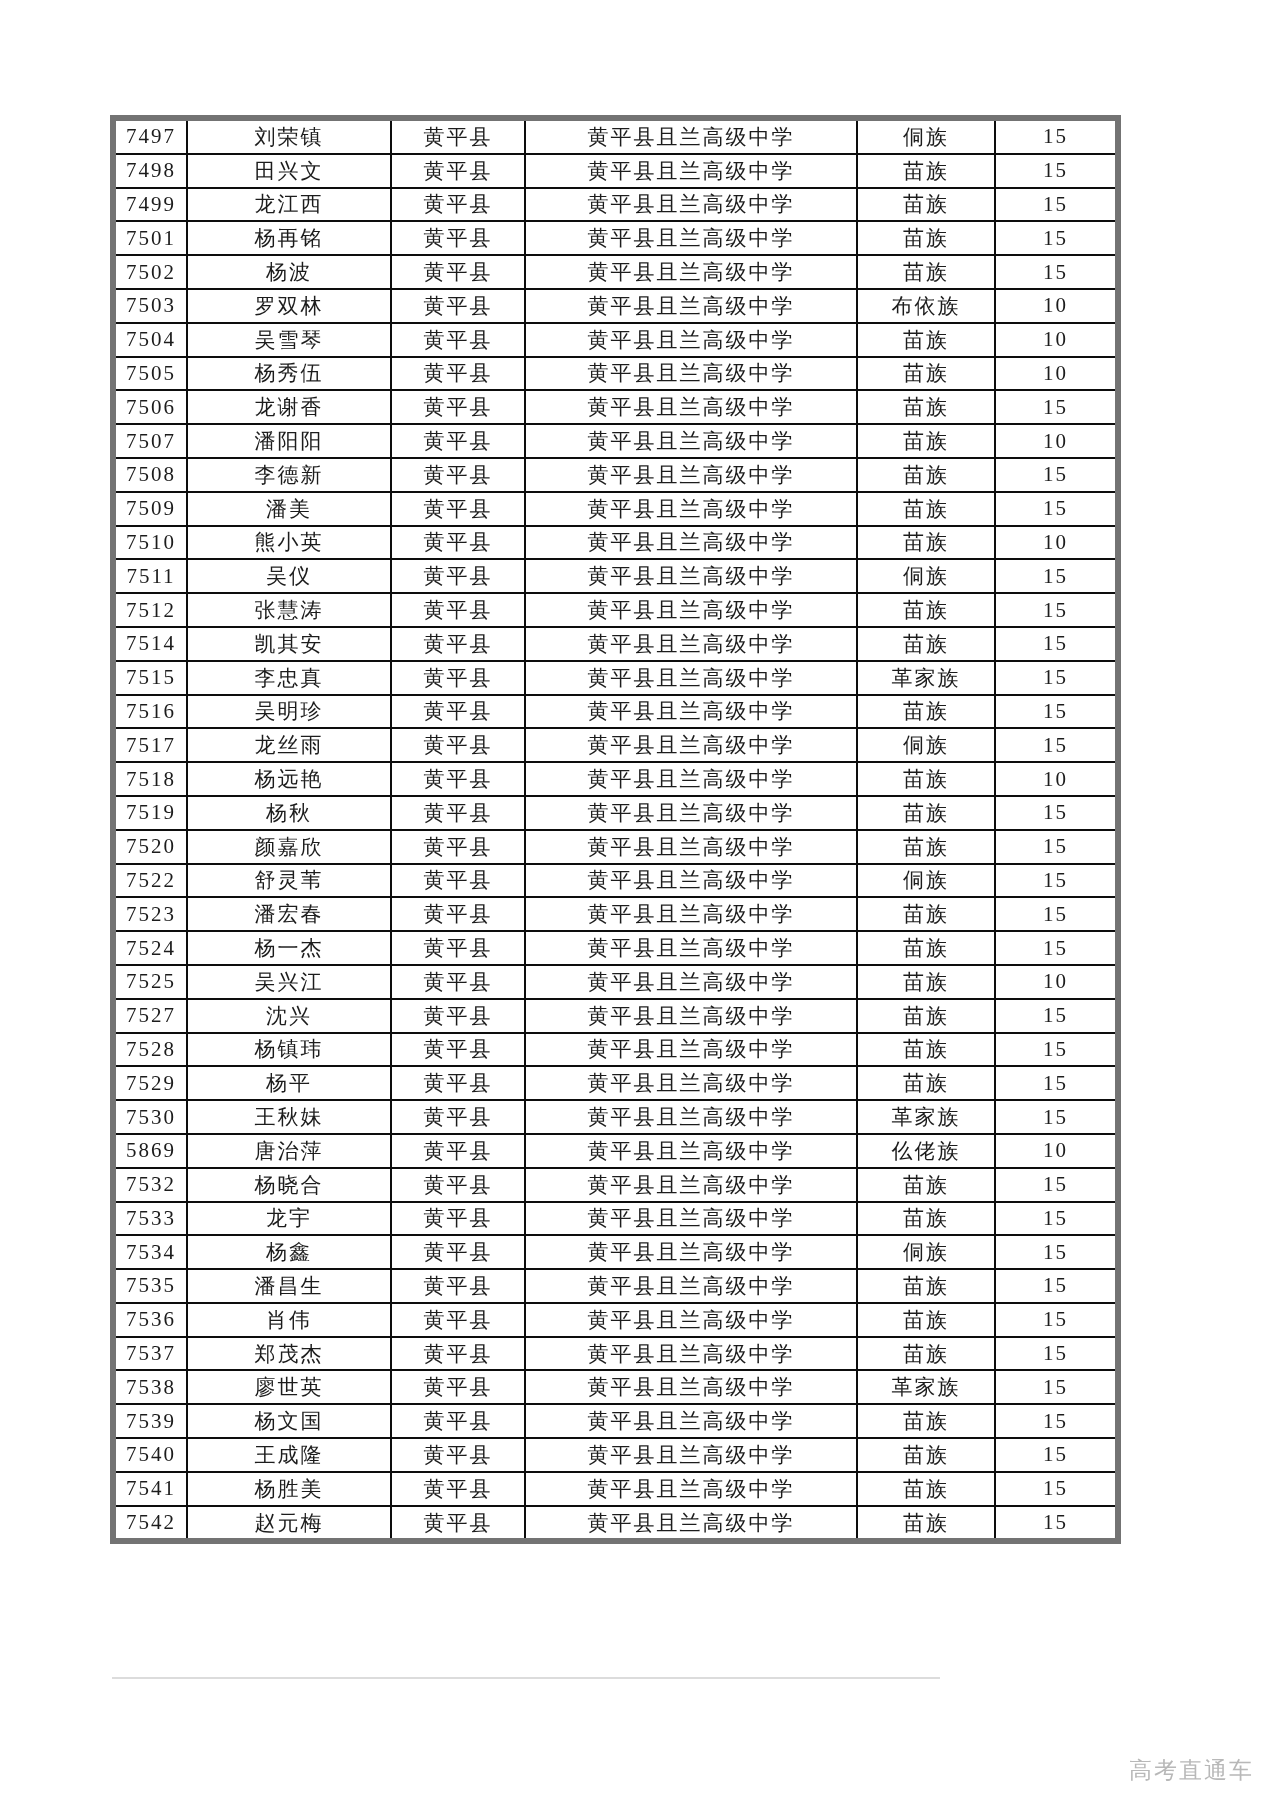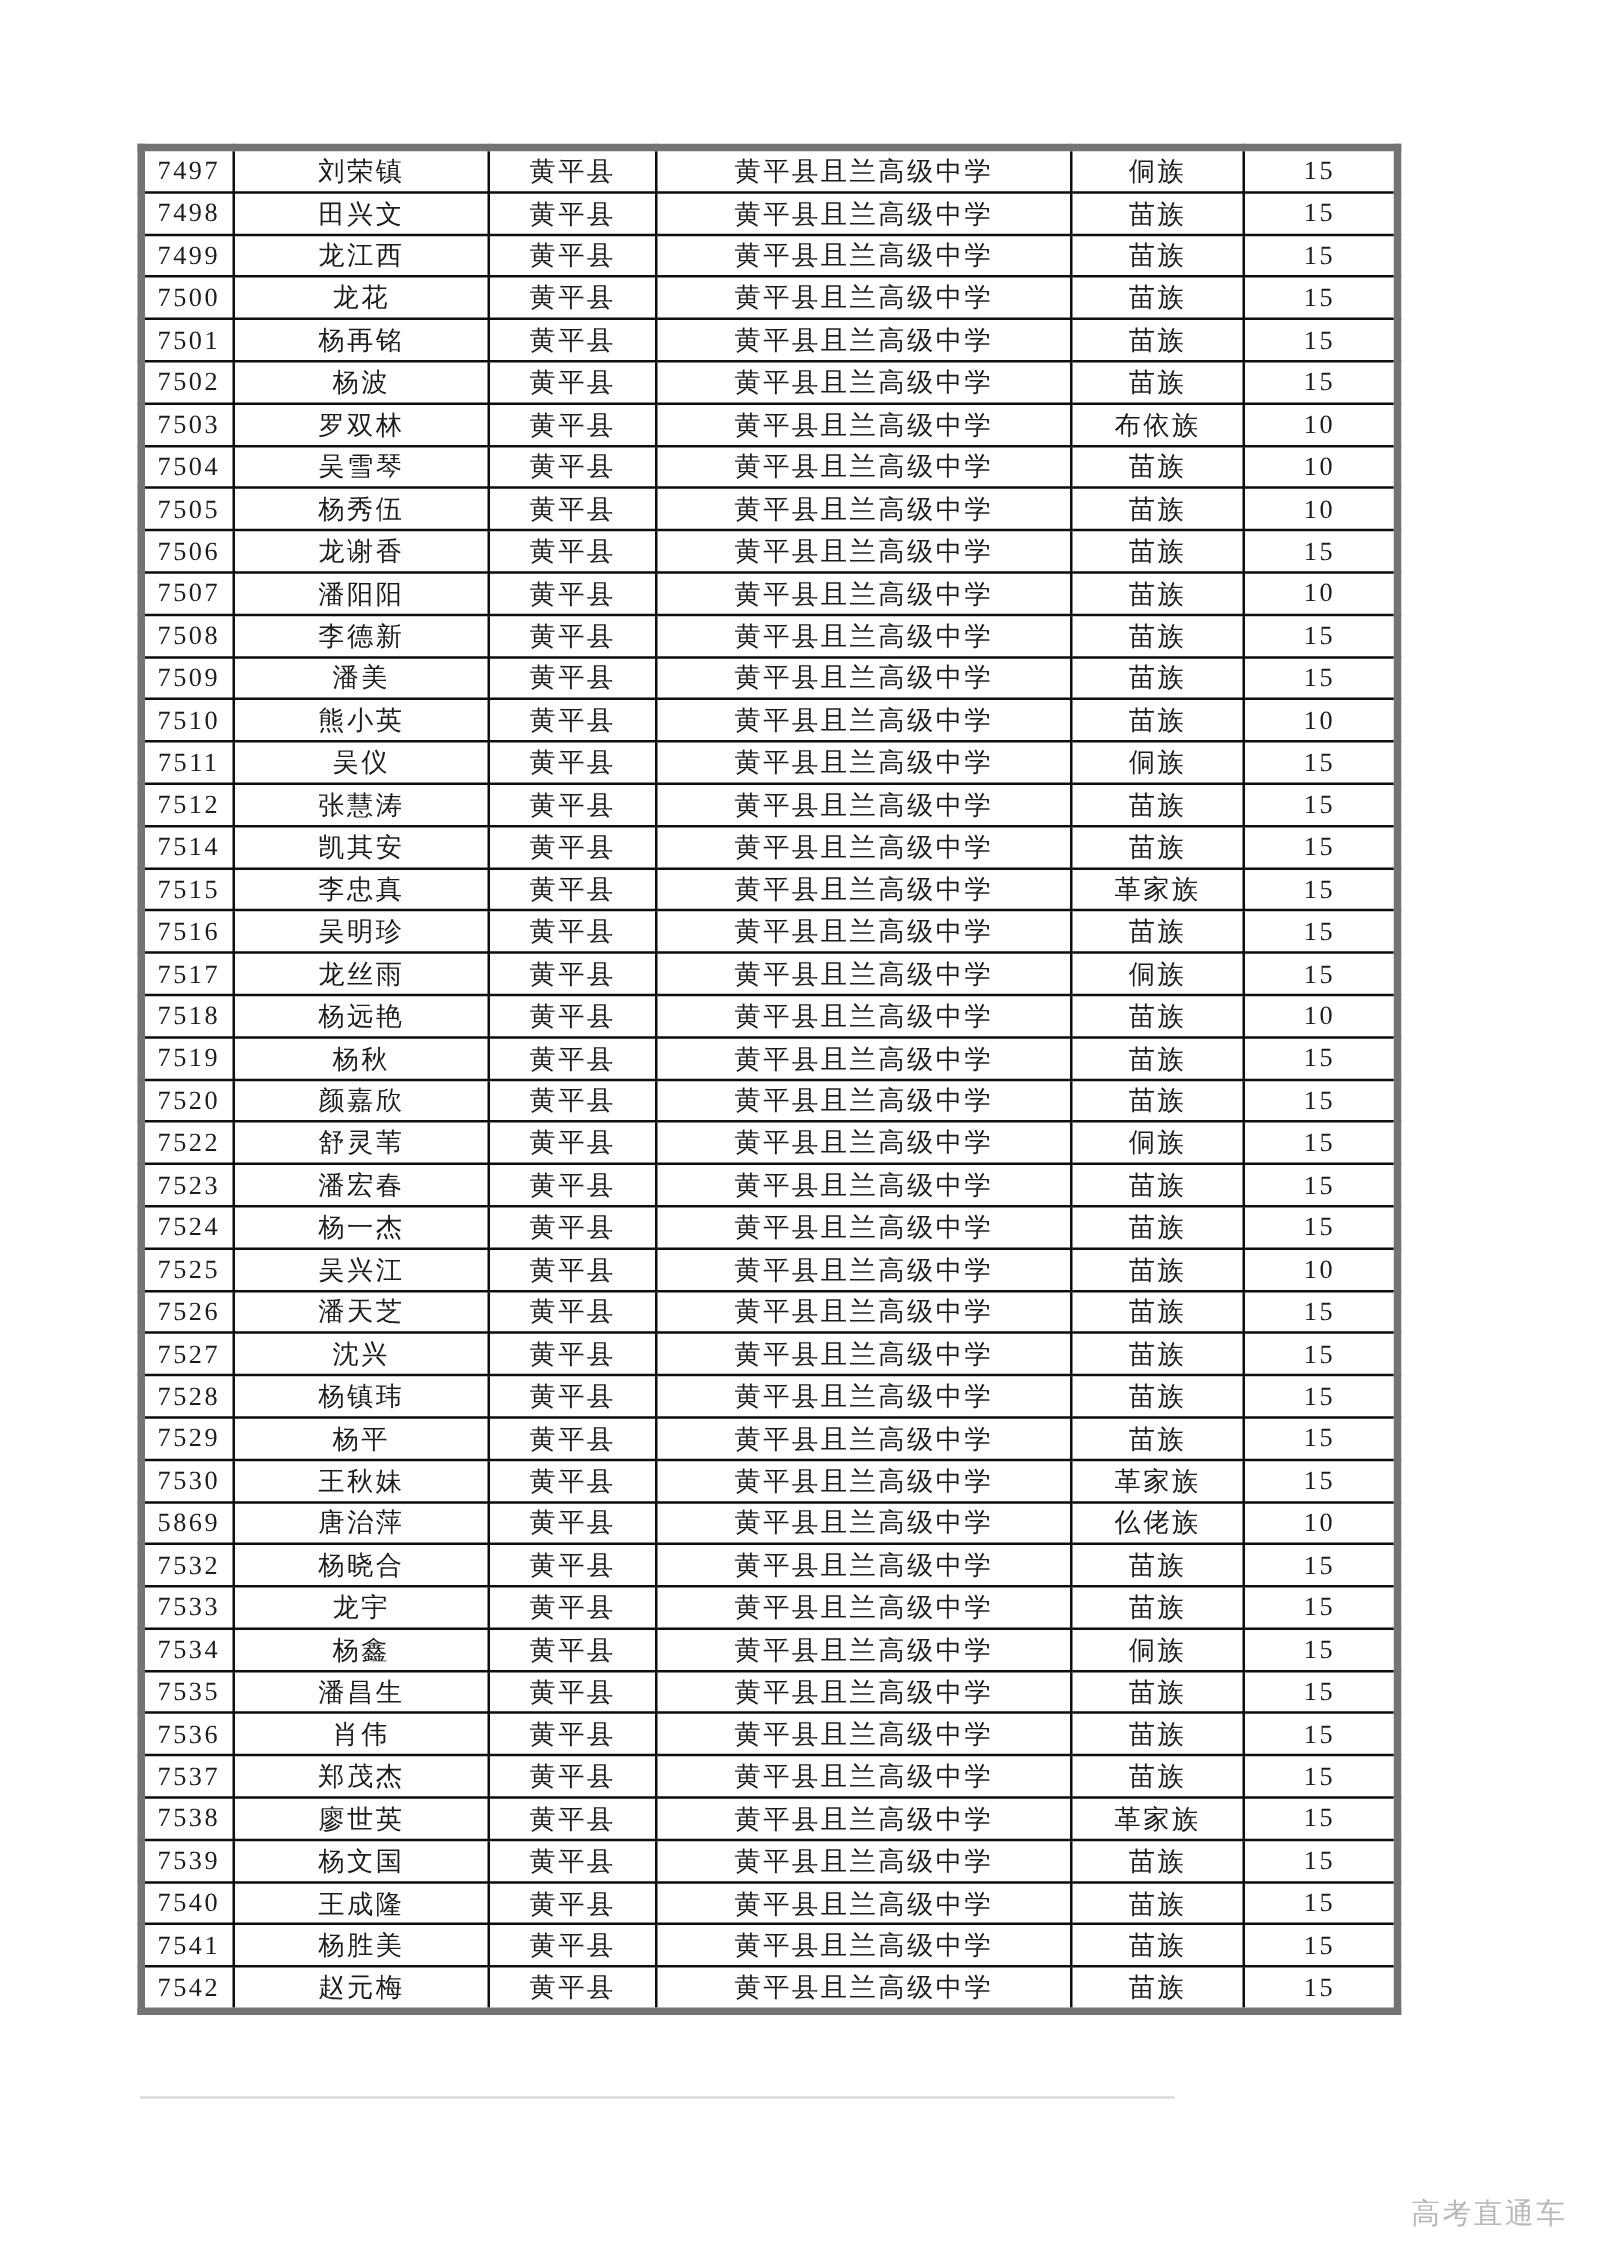--- a/index.html
+++ b/index.html
@@ -94,28 +94,20 @@
         </tr>
         <tr>
           <td class="cell-id">7499</td>
           <td class="cell-name">龙江西</td>
           <td class="cell-county">黄平县</td>
           <td class="cell-school">黄平县且兰高级中学</td>
           <td class="cell-ethnicity">苗族</td>
           <td class="cell-score">15</td>
         </tr>
         <tr>
-          <td class="cell-id">7500</td>
-          <td class="cell-name">龙花</td>
-          <td class="cell-county">黄平县</td>
-          <td class="cell-school">黄平县且兰高级中学</td>
-          <td class="cell-ethnicity">苗族</td>
-          <td class="cell-score">15</td>
-        </tr>
-        <tr>
           <td class="cell-id">7501</td>
           <td class="cell-name">杨再铭</td>
           <td class="cell-county">黄平县</td>
           <td class="cell-school">黄平县且兰高级中学</td>
           <td class="cell-ethnicity">苗族</td>
           <td class="cell-score">15</td>
         </tr>
         <tr>
           <td class="cell-id">7502</td>
           <td class="cell-name">杨波</td>
@@ -286,28 +278,20 @@
         </tr>
         <tr>
           <td class="cell-id">7525</td>
           <td class="cell-name">吴兴江</td>
           <td class="cell-county">黄平县</td>
           <td class="cell-school">黄平县且兰高级中学</td>
           <td class="cell-ethnicity">苗族</td>
           <td class="cell-score">10</td>
         </tr>
         <tr>
-          <td class="cell-id">7526</td>
-          <td class="cell-name">潘天芝</td>
-          <td class="cell-county">黄平县</td>
-          <td class="cell-school">黄平县且兰高级中学</td>
-          <td class="cell-ethnicity">苗族</td>
-          <td class="cell-score">15</td>
-        </tr>
-        <tr>
           <td class="cell-id">7527</td>
           <td class="cell-name">沈兴</td>
           <td class="cell-county">黄平县</td>
           <td class="cell-school">黄平县且兰高级中学</td>
           <td class="cell-ethnicity">苗族</td>
           <td class="cell-score">15</td>
         </tr>
         <tr>
           <td class="cell-id">7528</td>
           <td class="cell-name">杨镇玮</td>

